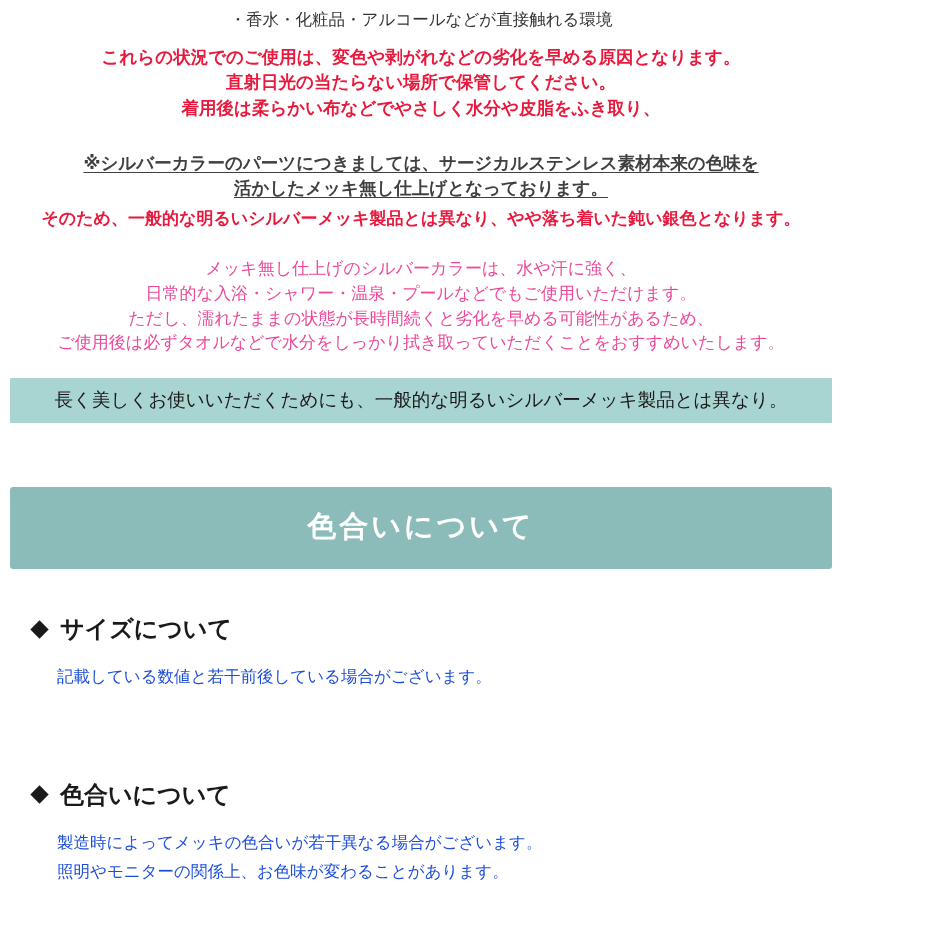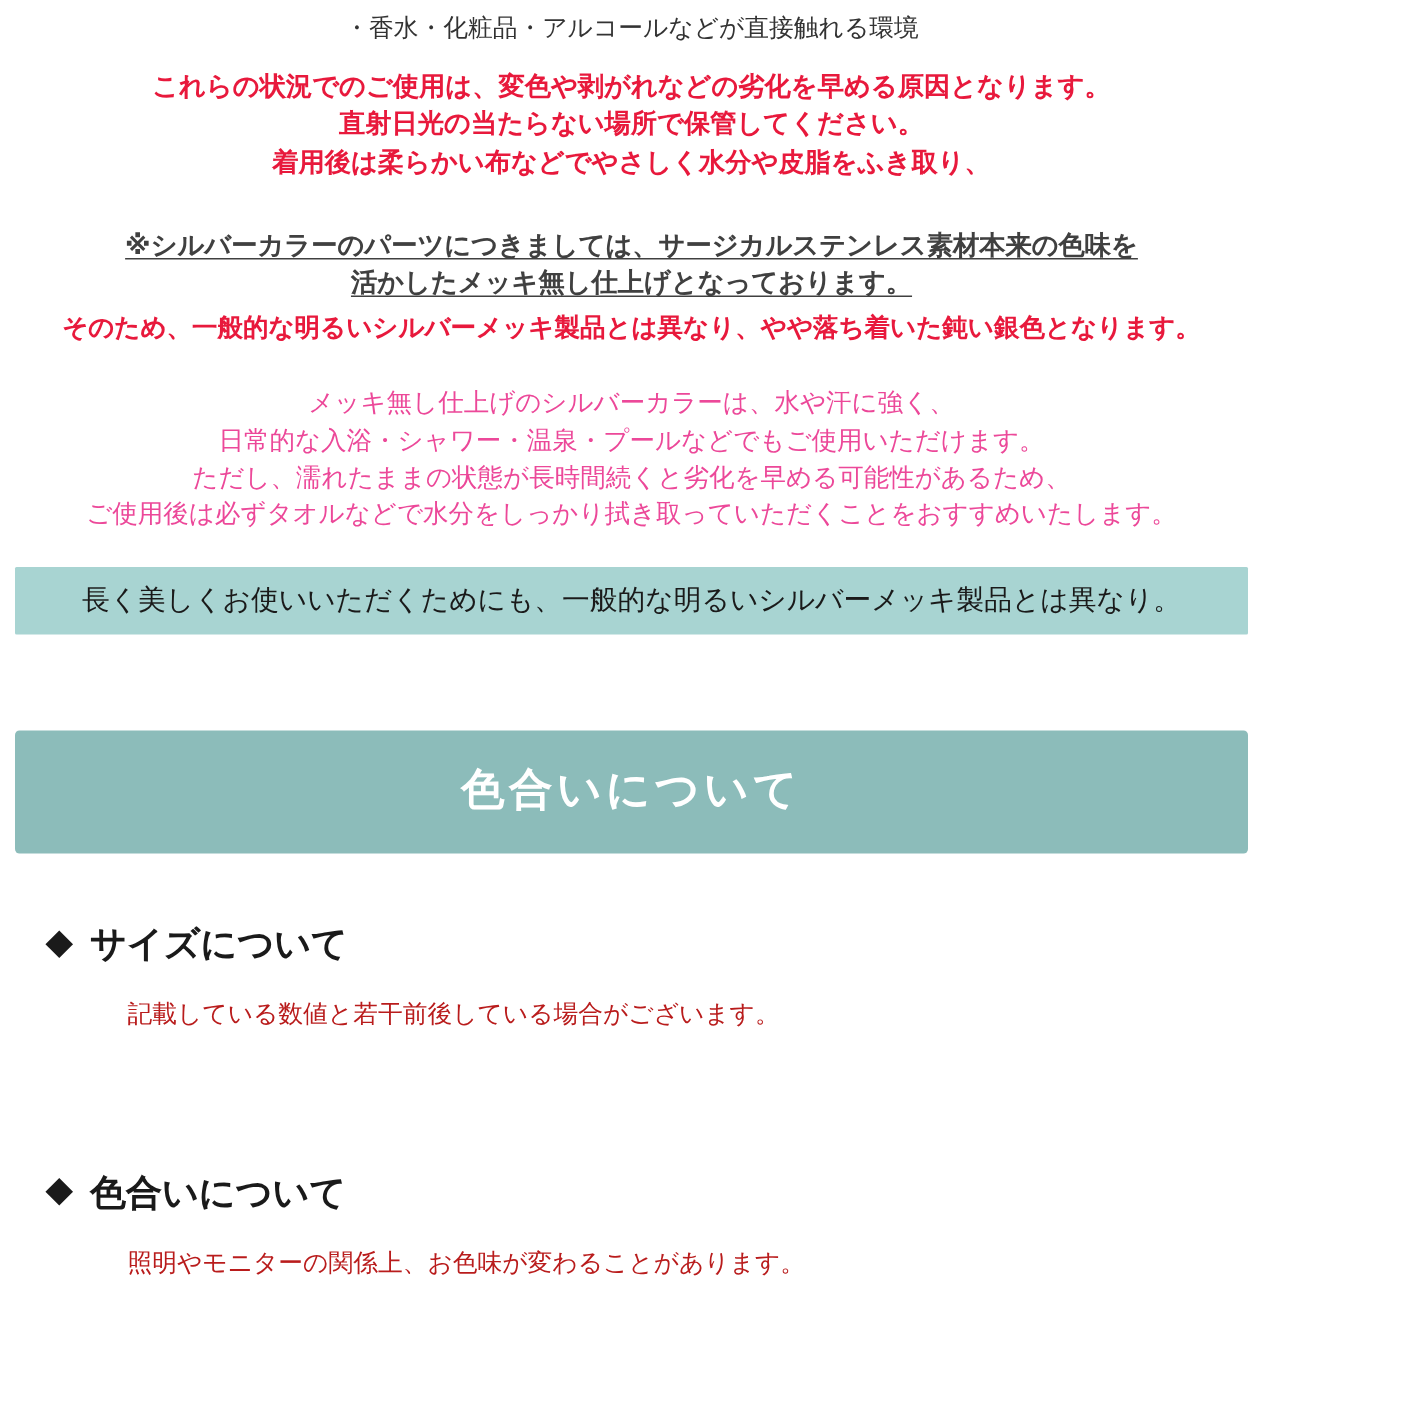--- a/index.html
+++ b/index.html
@@ -113,23 +113,23 @@
     display: inline-block;
     width: 13px;
     height: 13px;
     background: #1a1a1a;
     transform: rotate(45deg);
     margin-right: 14px;
     flex: none;
   }
   .item-body {
     margin-top: 17px;
-    margin-left: 52px;
+    margin-left: 24px;
     font-size: 16.5px;
-    color: #b91c1c;
+    color: #1d4ed8;
     line-height: 1.75;
   }
 </style>
 </head>
 <body>
 
 <div class="page">
 
   <div class="line top-note">・香水・化粧品・アルコールなどが直接触れる環境</div>
 
@@ -171,17 +171,18 @@
       <div>記載している数値と若干前後している場合がございます。</div>
     </div>
   </div>
 
   <div class="item second">
     <div class="item-title">
       <span class="diamond"></span>
       <span>色合いについて</span>
     </div>
     <div class="item-body">
+      <div>製造時によってメッキの色合いが若干異なる場合がございます。</div>
       <div>照明やモニターの関係上、お色味が変わることがあります。</div>
     </div>
   </div>
 
 </div>
 
 </body></html>

